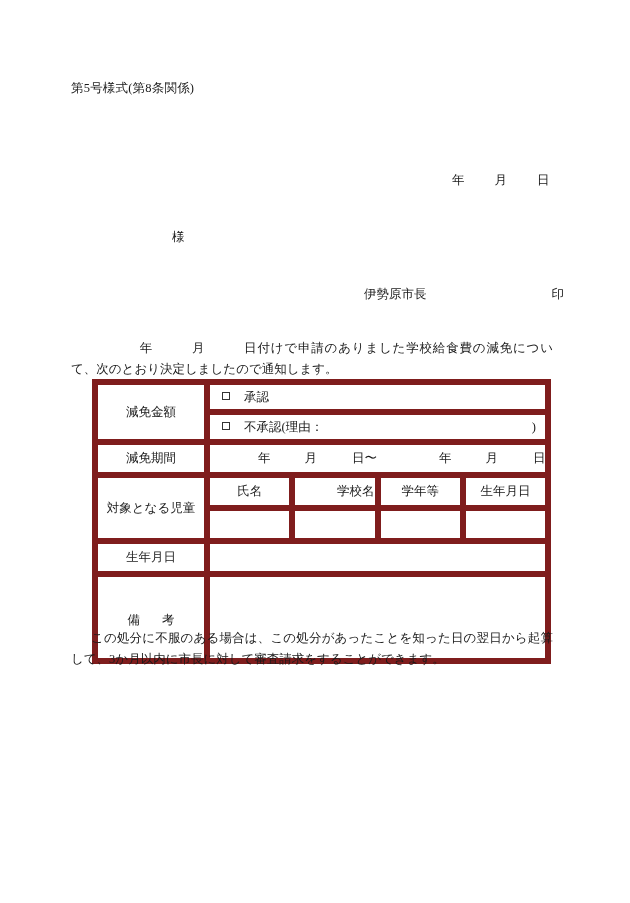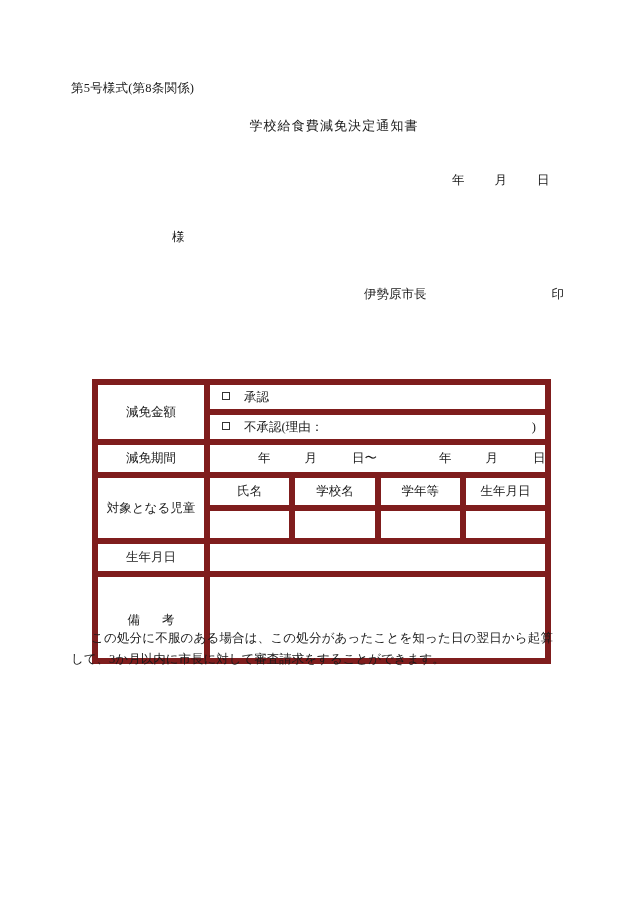--- a/index.html
+++ b/index.html
@@ -91,21 +91,21 @@
     border: 6px solid #7f1d1d;
     padding: 0;
     vertical-align: middle;
     line-height: 1.3;
   }
   td.label-cell {
     text-align: center;
     width: 106px;
   }
   td.h-col-name { width: 97px; text-align: center; }
-  td.h-col-school { width: 98px; text-align: center; }
+  td.h-col-school { width: 98px; text-align: right; }
   td.h-col-grade { width: 55px; text-align: center; }
   td.h-col-birth { width: 103px; text-align: center; }
 
   .row-check td { height: 24px; }
   .check-cell {
     padding-left: 12px !important;
     text-align: left;
     position: relative;
   }
   .cb {
@@ -155,32 +155,34 @@
   #footer-1 { top: 628px; }
   #footer-2 { top: 670px; }
 </style>
 </head>
 <body>
 
 <div class="page">
 
   <div class="form-no">第5号様式(第8条関係)</div>
 
-  <div class="doc-title">学校給食費減免決定通知書</div>
 
   <div class="date-line">
     <span>年</span><span class="gap"></span><span>月</span><span class="gap"></span><span>日</span>
   </div>
 
   <div class="addressee">様</div>
 
   <div class="issuer">
     <span>伊勢原市長</span><span class="seal-gap"></span><span>印</span>
   </div>
 
+  <div class="body-intro">
+    <span class="lead-indent"></span><span>年</span><span class="d-gap"></span><span>月</span><span class="d-gap"></span><span>日付けで申請のありました学校給食費の減免について、次のとおり決定しましたので通知します。</span>
+  </div>
 
   <table class="form-table">
     <tbody>
       <tr class="row-check">
         <td class="label-cell" rowspan="2">減免金額</td>
         <td class="check-cell" colspan="4">
           <span class="cb"></span><span>承認</span>
         </td>
       </tr>
       <tr class="row-check">

